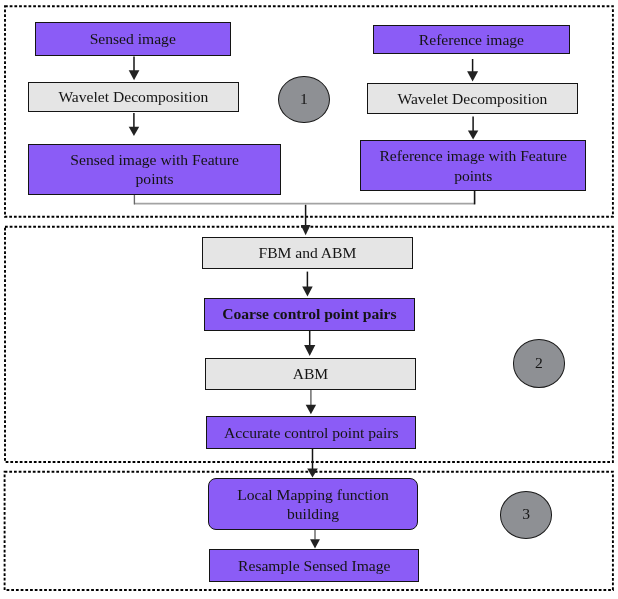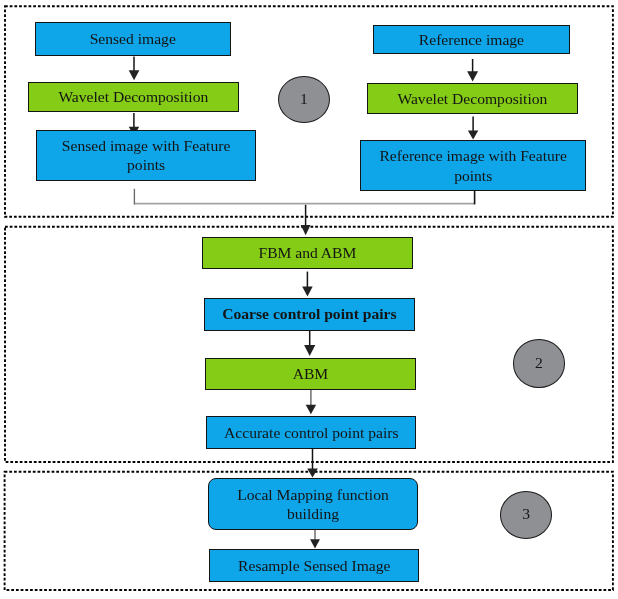--- a/index.html
+++ b/index.html
@@ -1,23 +1,23 @@
 <!DOCTYPE html>
 <html><head>
 <meta charset="utf-8">
 <title>Image Registration Flowchart</title>
 <style>
   html,body{margin:0;padding:0;background:#ffffff;}
   body{width:618px;height:599px;overflow:hidden;
        font-family:"Liberation Serif",serif;color:#141414;}
   #canvas{position:relative;width:618px;height:599px;background:#fff;}
   .node{position:absolute;box-sizing:border-box;border:1.7px solid #141414;
-        background:#0ea5e9;display:flex;align-items:center;justify-content:center;
+        background:#8b5cf6;display:flex;align-items:center;justify-content:center;
         text-align:center;font-size:15.6px;line-height:19.3px;white-space:pre-line;}
-  .node.shaded{background:#84cc16;}
+  .node.shaded{background:#e5e5e5;}
   .badge{position:absolute;box-sizing:border-box;border-radius:50%;
          background:#8e9094;border:1.1px solid #1a1a1a;
          display:flex;align-items:center;justify-content:center;
          font-size:15.6px;line-height:18.7px;color:#141414;}
 </style>
 </head>
 <body>
 
 <div id="canvas">
 
@@ -73,21 +73,21 @@
     <span>2</span>
   </div>
   <div class="badge" style="left:499.7px;top:490.5px;width:52.8px;height:48.2px;">
     <span>3</span>
   </div>
 
   <div class="node" style="left:34.6px;top:21.7px;width:196.3px;height:34.4px;">
     <span>Sensed image</span></div>
   <div class="node shaded" style="left:27.7px;top:81.7px;width:211.3px;height:30.3px;">
     <span>Wavelet Decomposition</span></div>
-  <div class="node" style="left:28.1px;top:130px;width:220px;height:50.8px;margin-left:8px;">
+  <div class="node" style="left:28.1px;top:144px;width:253px;height:50.8px;">
     <span>Sensed image with Feature
 points</span></div>
 
   <div class="node" style="left:372.9px;top:24.9px;width:197.1px;height:29px;">
     <span>Reference image</span></div>
   <div class="node shaded" style="left:366.9px;top:82.9px;width:211.1px;height:31.1px;">
     <span>Wavelet Decomposition</span></div>
   <div class="node" style="left:360.2px;top:140.2px;width:226px;height:50.7px;">
     <span>Reference image with Feature
 points</span></div>

